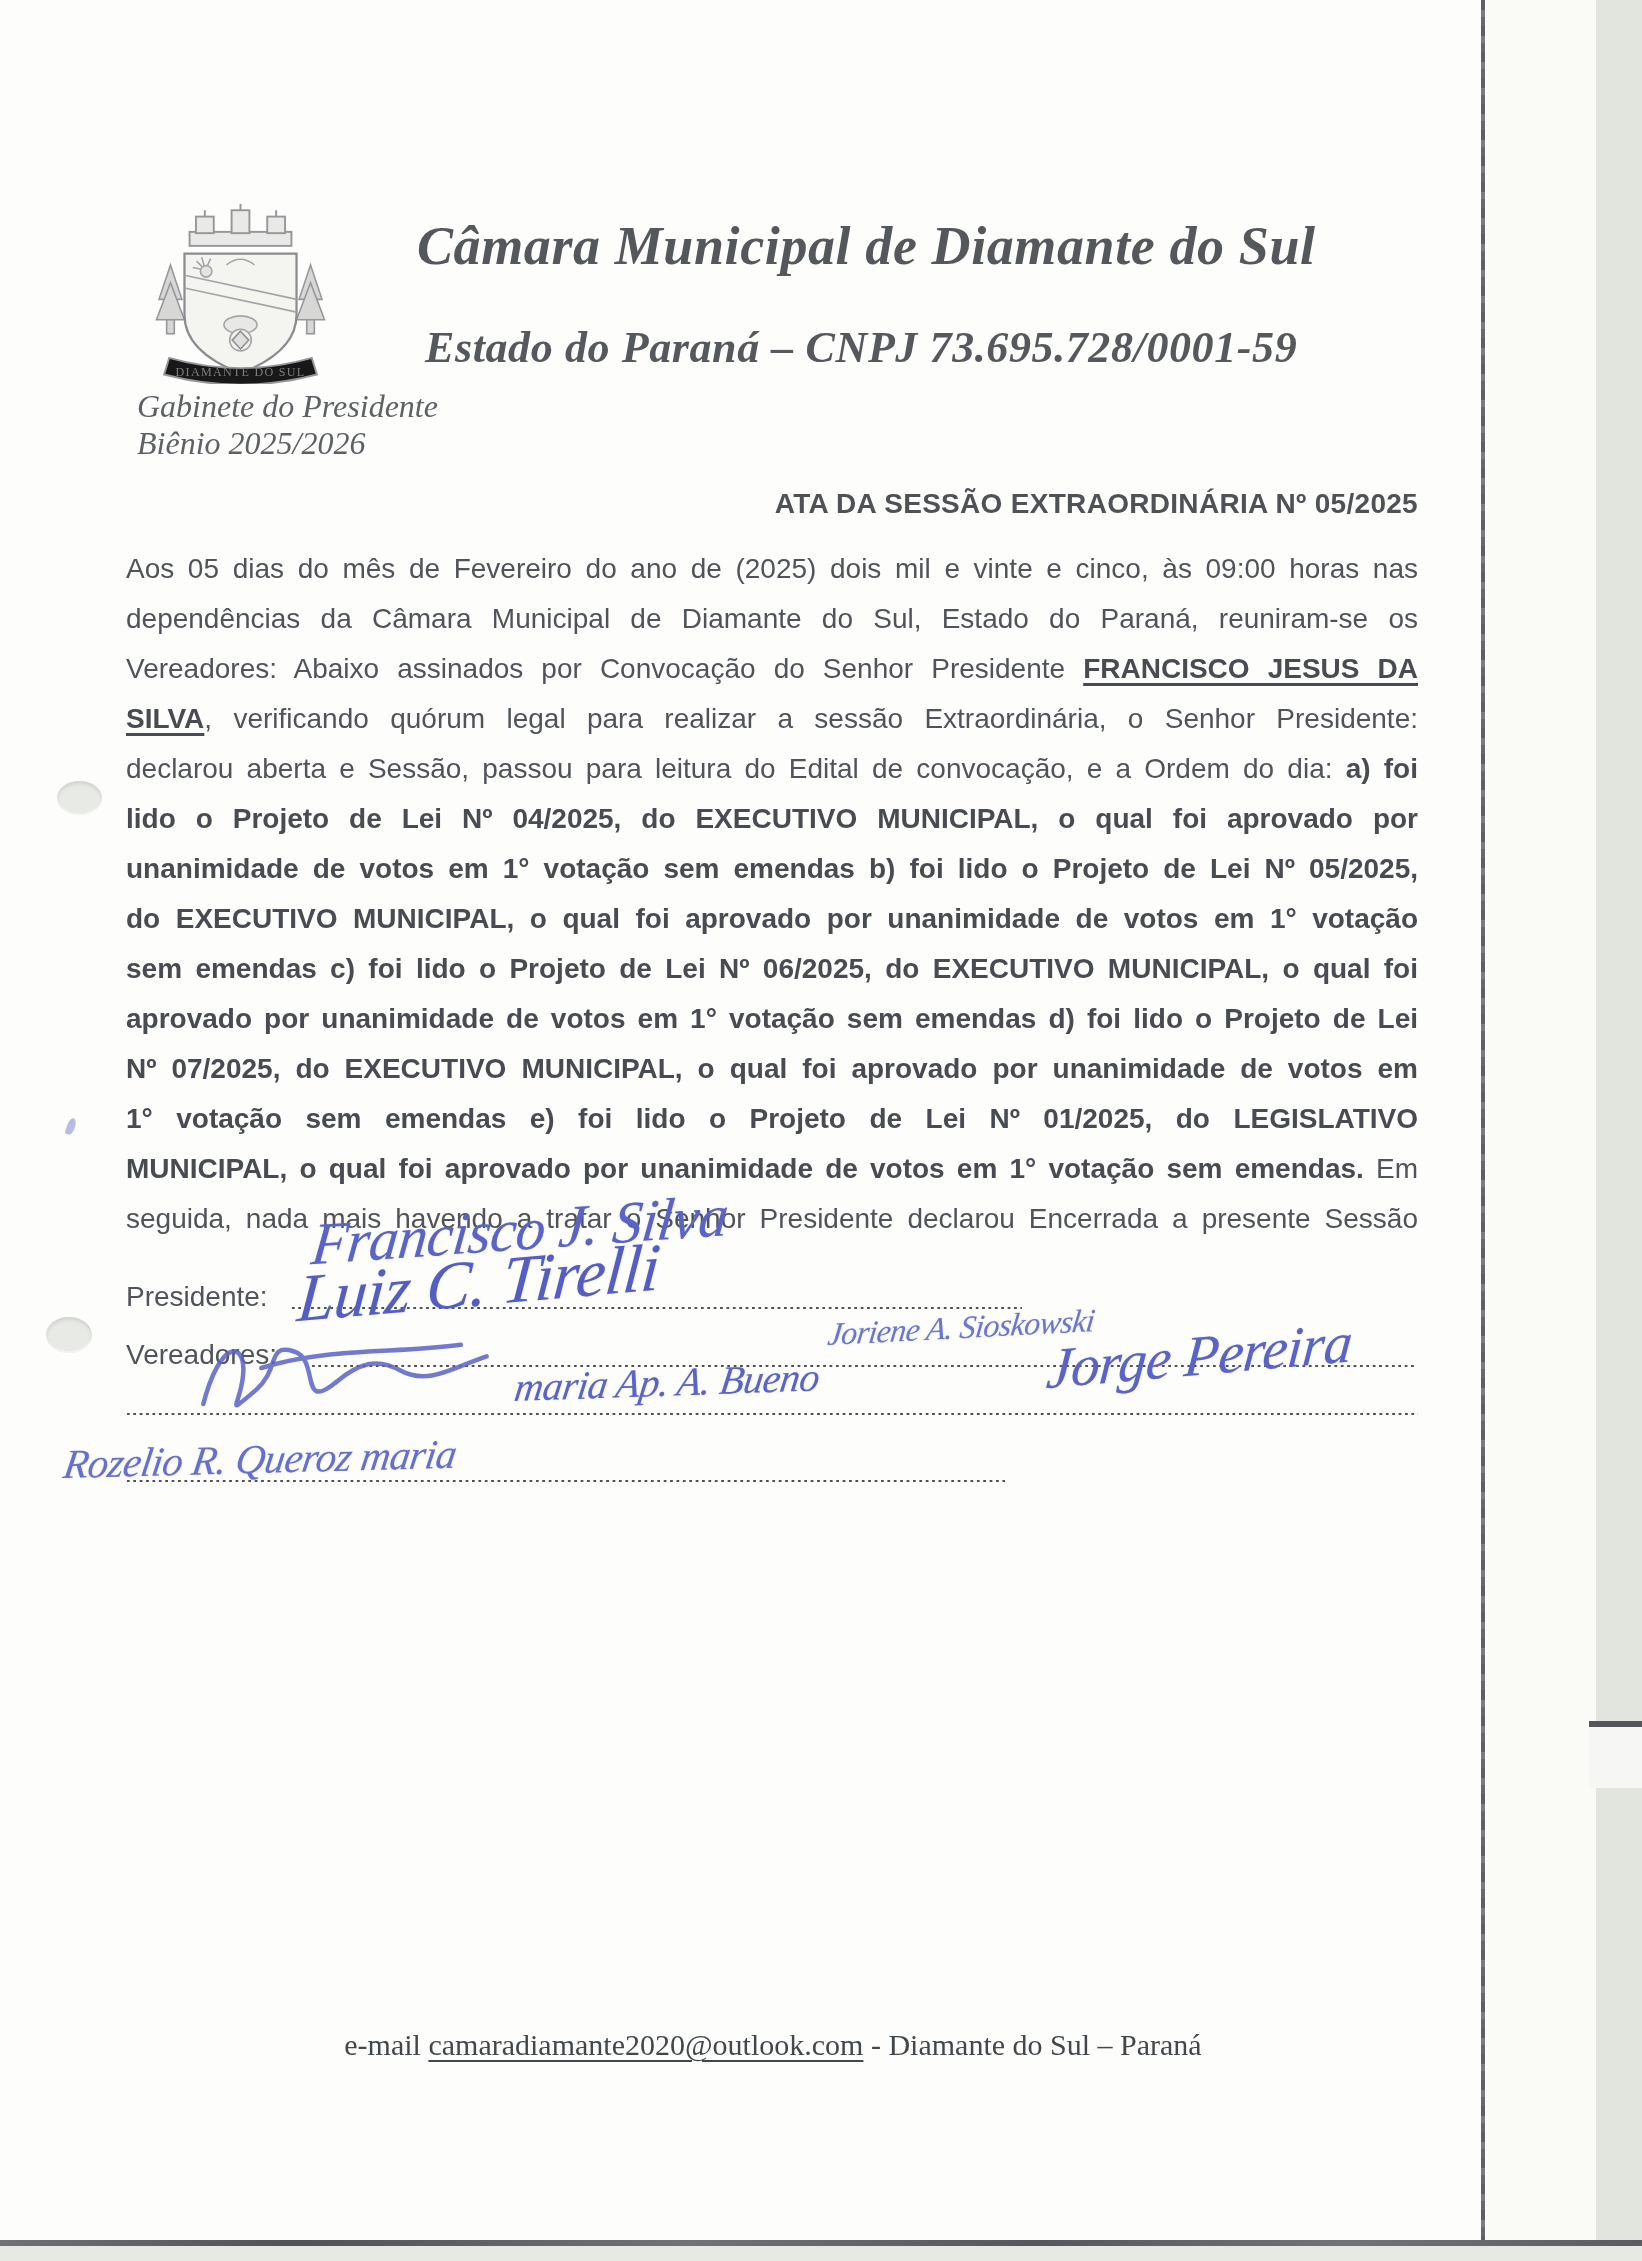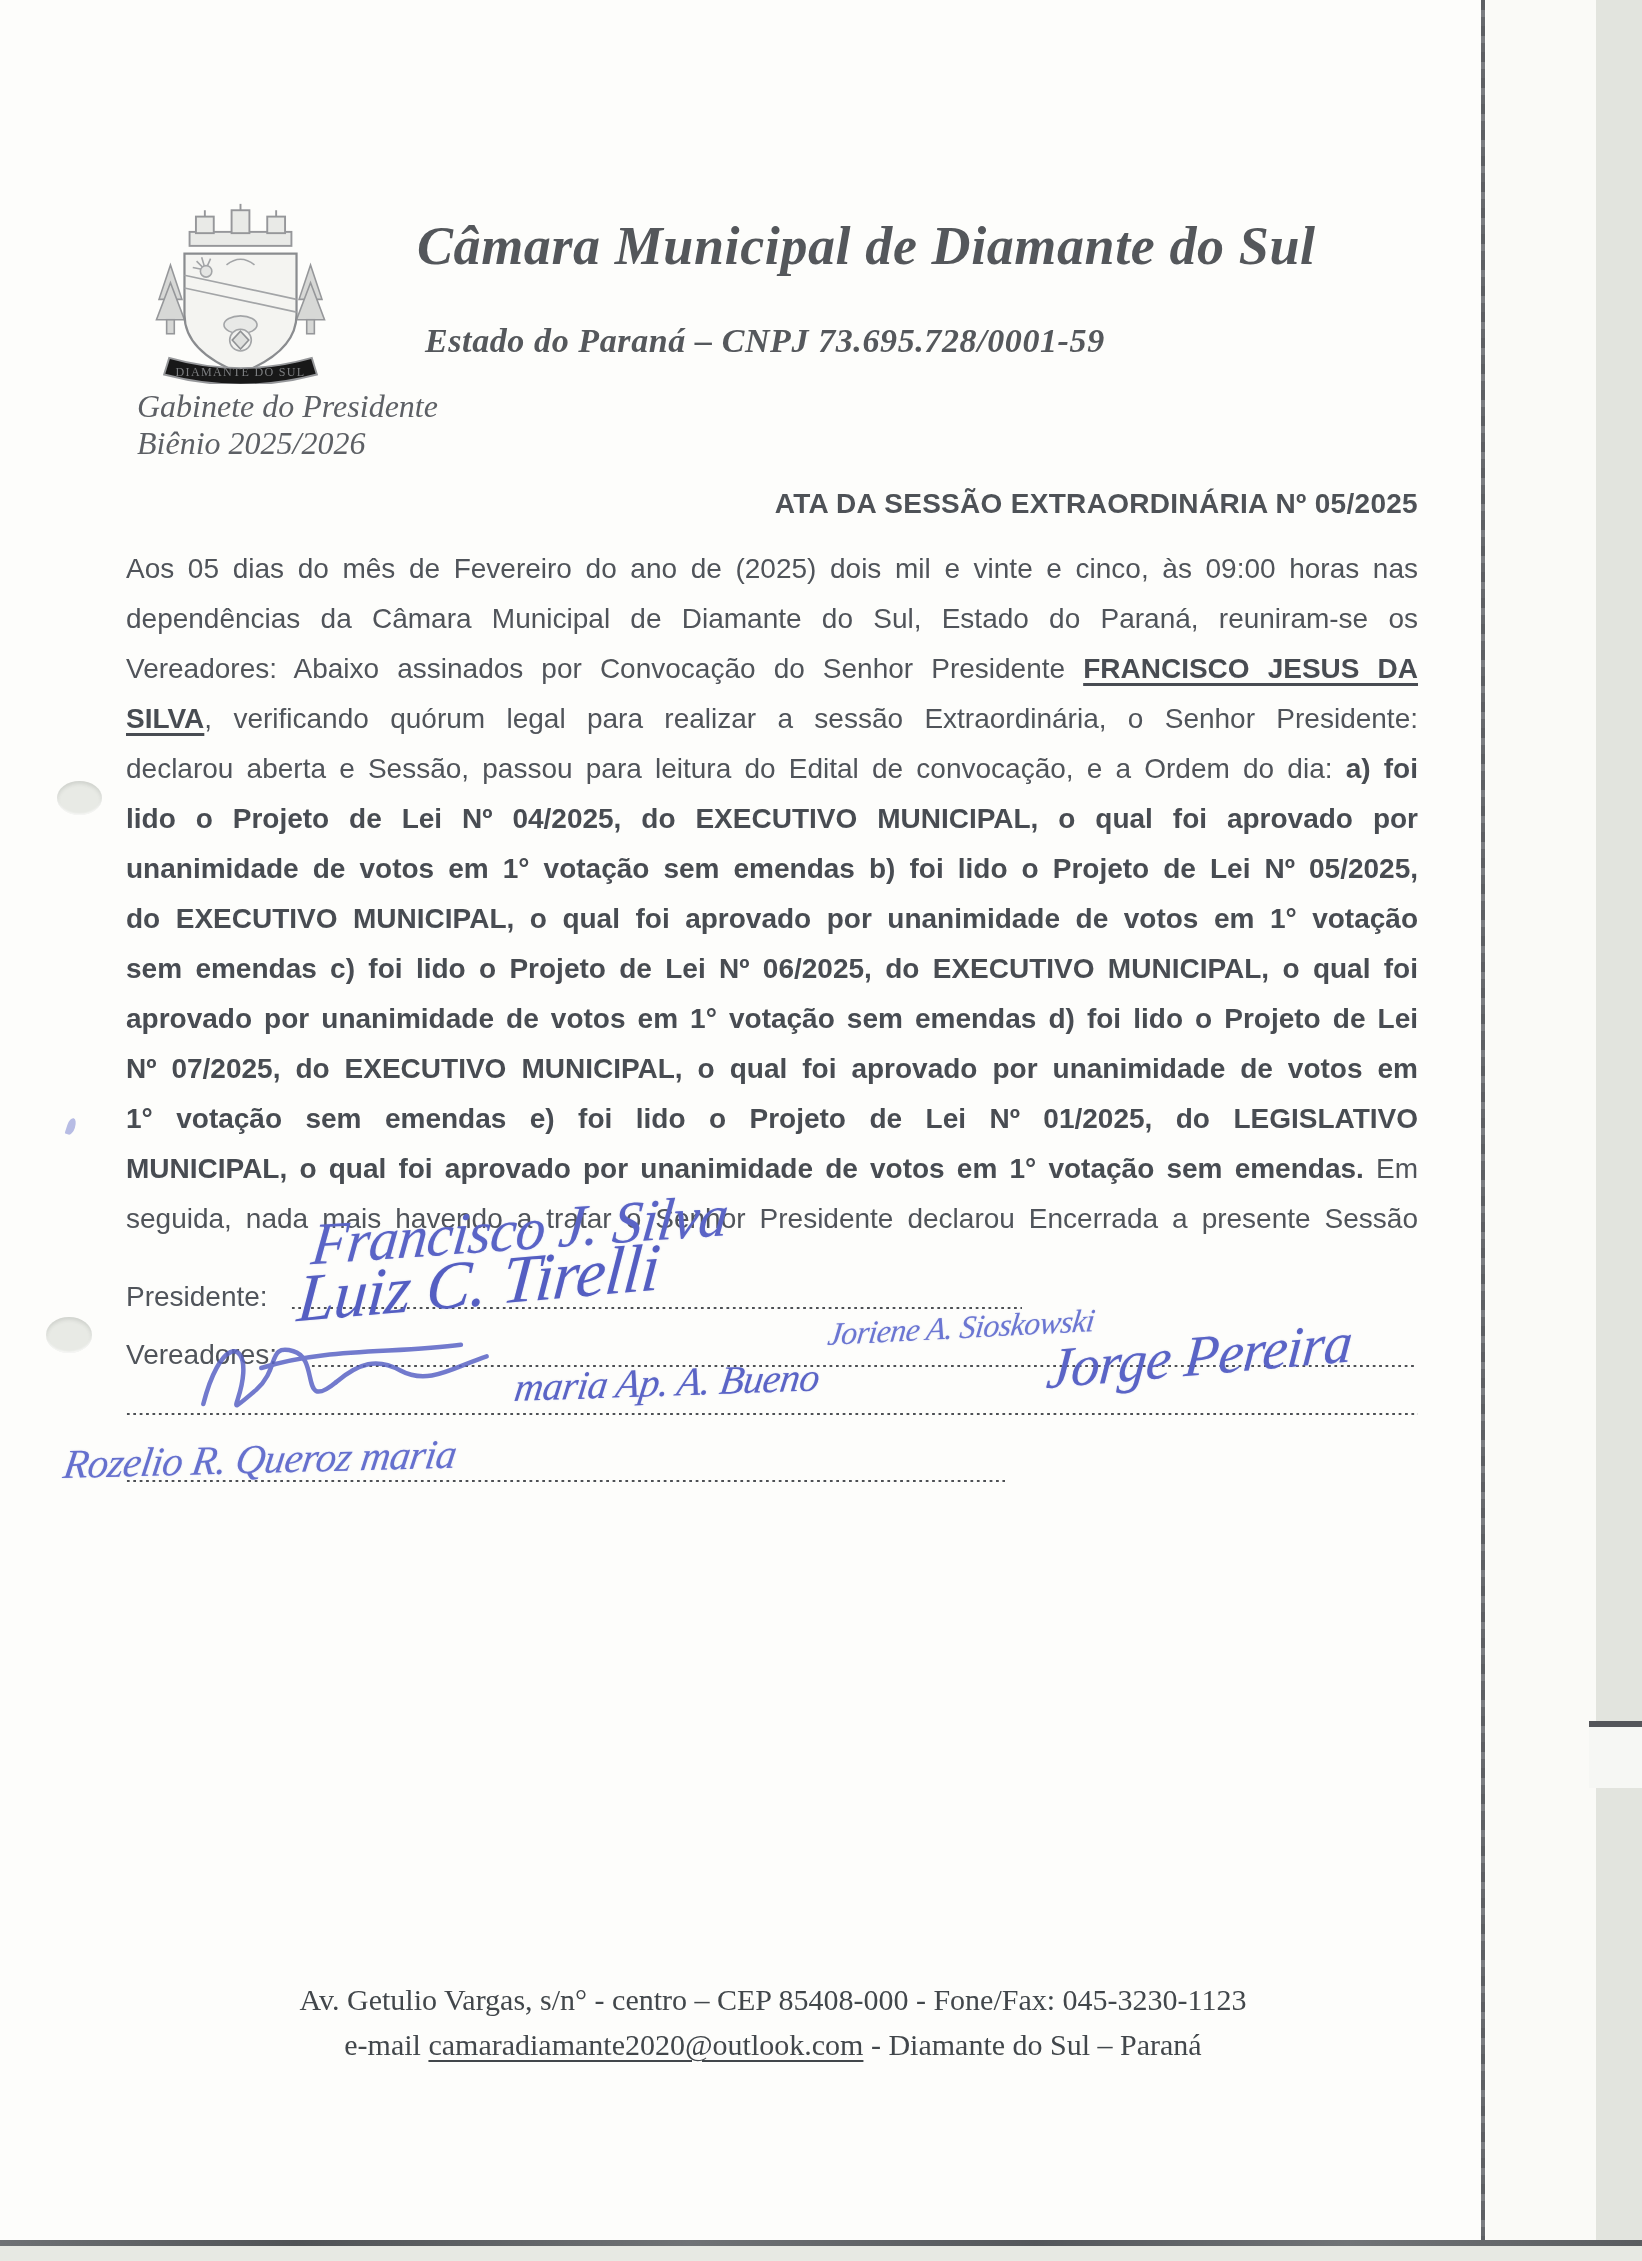--- a/index.html
+++ b/index.html
@@ -24,21 +24,21 @@
   .ink-speck{position:absolute;left:67px;top:1118px;width:8.4px;height:17.4px;background:#98a0da;
         border-radius:60% 60% 60% 10%;transform:rotate(18deg);opacity:.7;}
 
   
   .crest{position:absolute;left:145px;top:202px;width:191px;height:182px;opacity:.9;}
   .org-title{position:absolute;left:417px;top:215px;width:1005px;
         font-family:"Liberation Serif",serif;font-style:italic;font-weight:700;
         font-size:54px;letter-spacing:0.6px;color:#54575b;white-space:nowrap;}
   .org-subtitle{position:absolute;left:425px;top:322px;
         font-family:"Liberation Serif",serif;font-style:italic;font-weight:700;
-        font-size:34px;letter-spacing:0.6px;color:#55585c;white-space:nowrap;}
+        font-size:44px;letter-spacing:0.6px;color:#55585c;white-space:nowrap;}
   .office-line{position:absolute;left:137px;font-family:"Liberation Serif",serif;font-style:italic;
         font-size:32px;color:#5d6065;white-space:nowrap;}
   .office1{top:388px;}
   .office2{top:425px;}
 
   
   .doc-title{position:absolute;left:126px;top:488px;width:1292px;text-align:right;
         font-weight:700;font-size:28px;letter-spacing:0.3px;color:#4e5257;}
   .paragraph{position:absolute;left:126px;top:544px;width:1292px;}
   .bline{height:50px;line-height:50px;font-size:28px;color:#50545a;
@@ -156,17 +156,16 @@
       <div class="sig" style="left: 64px; top: 1440px; font-size: 41px; color: rgb(101, 112, 206); transform: rotate(-1.5deg) skewX(-10deg);">Rozelio R. Queroz maria</div>
     </div>
   <svg class="flourish" viewBox="0 0 545 152">
     <g fill="none" stroke="#5a64c6" stroke-width="7" stroke-linecap="round" opacity=".85">
       <path d="M30,118 C55,20 95,18 92,70 C89,118 60,140 112,96 C150,62 128,24 170,36 C212,48 178,132 236,84"></path>
       <path d="M236,84 C272,54 300,46 336,66 C380,90 420,60 470,44"></path>
       <path d="M120,62 C220,30 330,40 430,26"></path>
     </g>
   </svg>
 
-  <div class="footer-line f1">Av. Getulio Vargas, s/n° - centro – CEP 85408-000 - Fone/Fax: 045-3230-1123</div>
   <div class="footer-line f2"><span>e-mail </span><span class="uline">camaradiamante2020@outlook.com</span><span>  - Diamante do Sul – Paraná</span></div>
 
 </div>
 
 
 </body></html>

